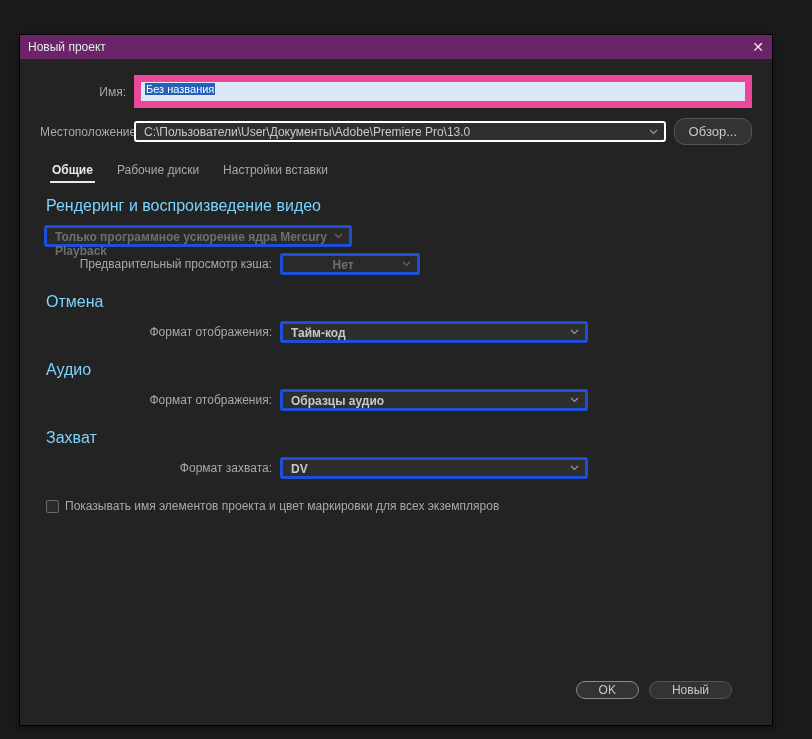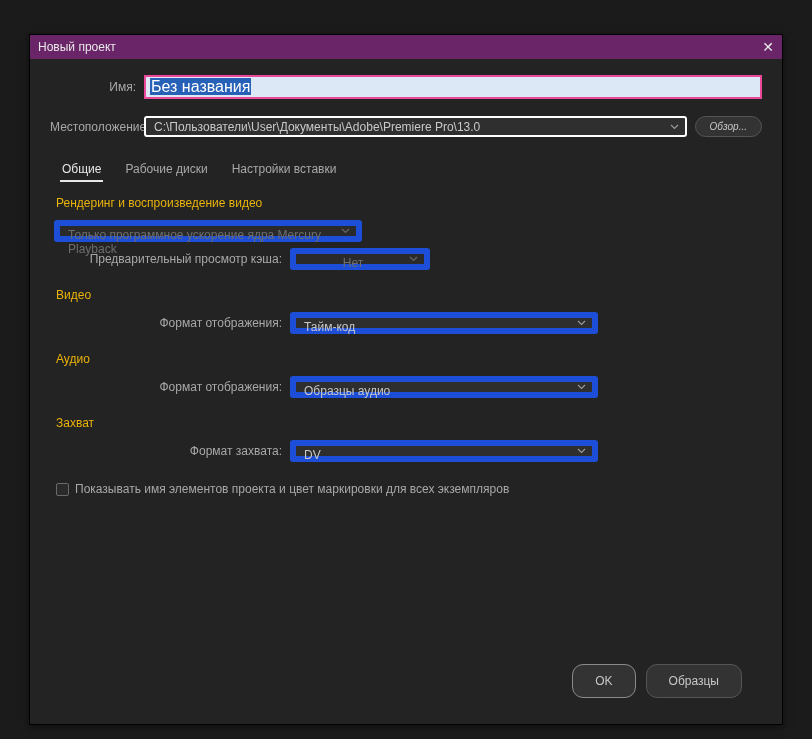--- a/index.html
+++ b/index.html
@@ -7,21 +7,21 @@
   background: #1b1b1b;
   font-family: "Segoe UI", Tahoma, sans-serif;
   font-size: 12px;
   color: #b8b8b8;
   width: 812px;
   height: 739px;
   overflow: hidden;
 }
 .dialog {
   position: absolute;
-  left: 29px;
+  left: 19px;
   top: 34px;
   width: 754px;
   border: 1px solid #000;
   background: #232323;
   box-shadow: 0 2px 8px rgba(0,0,0,0.5);
 }
 .titlebar {
   background: #6a2568;
   height: 24px;
   display: flex;
@@ -37,36 +37,36 @@
   color: #e8e8e8;
   font-size: 14px;
   cursor: pointer;
 }
 .dialog-body {
   padding: 16px 20px 12px 20px;
 }
 .row {
   display: flex;
   align-items: center;
-  margin-bottom: 17px;
+  margin-bottom: 10px;
 }
 .label-col {
   text-align: right;
   padding-right: 8px;
   color: #a8a8a8;
 }
 .name-label { width: 94px; }
 .loc-label { width: 94px; }
 .name-input {
   flex: 1;
   background: #dde8f6;
-  border: 2px solid #ec4899;
-  height: 24px;
+  border: 7px solid #ec4899;
+  height: 33px;
   padding: 1px 4px;
-  font-size: 16px;
+  font-size: 11px;
 }
 .name-input .sel {
   background: #2760b7;
   color: #fff;
   padding: 0 1px;
 }
 .loc-select {
   flex: 1;
   background: #2f2f2f;
   border: 2px solid #ffffff;
@@ -83,84 +83,85 @@
   transform: translateY(-50%);
   pointer-events: none;
 }
 .chev svg { display: block; }
 .browse-btn {
   margin-left: 8px;
   background: #333;
   border: 1px solid #555;
   color: #c8c8c8;
   border-radius: 11px;
-  height: 21px;
+  height: 27px;
   padding: 0 14px;
-  font-size: 10px;
-  cursor: pointer;
-  font-style: italic;
+  font-size: 13px;
+  cursor: pointer;
 }
 .tabs {
   display: flex;
   gap: 20px;
   padding: 4px 10px 0 10px;
   margin-top: 6px;
 }
 .tab {
   color: #a8a8a8;
   padding: 4px 2px 6px 2px;
   cursor: pointer;
   position: relative;
 }
 .tab.active {
   color: #e8e8e8;
+  font-weight: bold;
 }
 .tab.active::after {
   content: "";
   position: absolute;
   left: 0; right: 0; bottom: 0;
   height: 2px;
   background: #e8e8e8;
 }
 .tab-content {
   padding: 10px 4px 4px 4px;
 }
 .group {
   border: none;
   margin-bottom: 14px;
 }
 .group-title {
-  color: #eab308;
-  font-size: 12px;
+  color: #7dd3fc;
+  font-size: 16px;
   padding: 4px 0 4px 2px;
   position: relative;
 }
 .group-title::after {
   display: none;
 }
 .field-row {
   display: flex;
   align-items: center;
   margin: 6px 0;
 }
 .field-label {
   width: 236px;
   text-align: right;
   padding-right: 8px;
   color: #a8a8a8;
 }
 .select {
   background: #2e2e2e;
-  border: 6px solid #1d4ed8;
+  border: 3px solid #1d4ed8;
   border-radius: 3px;
   height: 22px;
   padding: 2px 22px 2px 8px;
   color: #c8c8c8;
   position: relative;
   cursor: pointer;
+  font-weight: bold;
 }
 .select.disabled {
   background: #2a2a2a;
   color: #6e6e6e;
   cursor: default;
 }
 .sel-wide { width: 308px; }
 .sel-mid { width: 308px; }
 .sel-small { width: 140px; text-align: center; }
 .checkbox-row {
@@ -186,21 +187,21 @@
   justify-content: flex-end;
   gap: 10px;
   padding: 14px 20px 14px 20px;
   margin-top: 150px;
 }
 .btn {
   background: #333;
   border: 1px solid #555;
   color: #c8c8c8;
   border-radius: 11px;
-  height: 34px;
+  height: 18px;
   padding: 0 22px;
   font-size: 12px;
   cursor: pointer;
 }
 .btn.primary {
   border: 1px solid #8a8a8a;
 }
 </style>
 </head>
 <body>
@@ -260,21 +261,21 @@
             <span class="chev">
                 <svg width="9" height="6">
                   <path d="M1 1 L4.5 4.5 L8 1" stroke="#666" stroke-width="1.2" fill="none"></path>
                 </svg>
               </span>
           </div>
         </div>
       </div>
 
       <div class="group">
-        <div class="group-title">Видео</div>
+        <div class="group-title">Отмена</div>
         <div class="field-row">
           <div class="field-label">Формат отображения:</div>
           <div class="select sel-mid">
             <span>Тайм-код</span>
             <span class="chev">
                 <svg width="9" height="6">
                   <path d="M1 1 L4.5 4.5 L8 1" stroke="#999" stroke-width="1.2" fill="none"></path>
                 </svg>
               </span>
           </div>
@@ -313,17 +314,17 @@
 
       <div class="checkbox-row">
         <div class="cb"></div>
         <span class="cb-label">Показывать имя элементов проекта и цвет маркировки для всех экземпляров</span>
       </div>
 
     </div>
 
     <div class="footer">
       <button class="btn primary">OK</button>
-      <button class="btn">Образцы</button>
+      <button class="btn">Новый</button>
     </div>
 
   </div>
 </div>
 
 </body></html>

